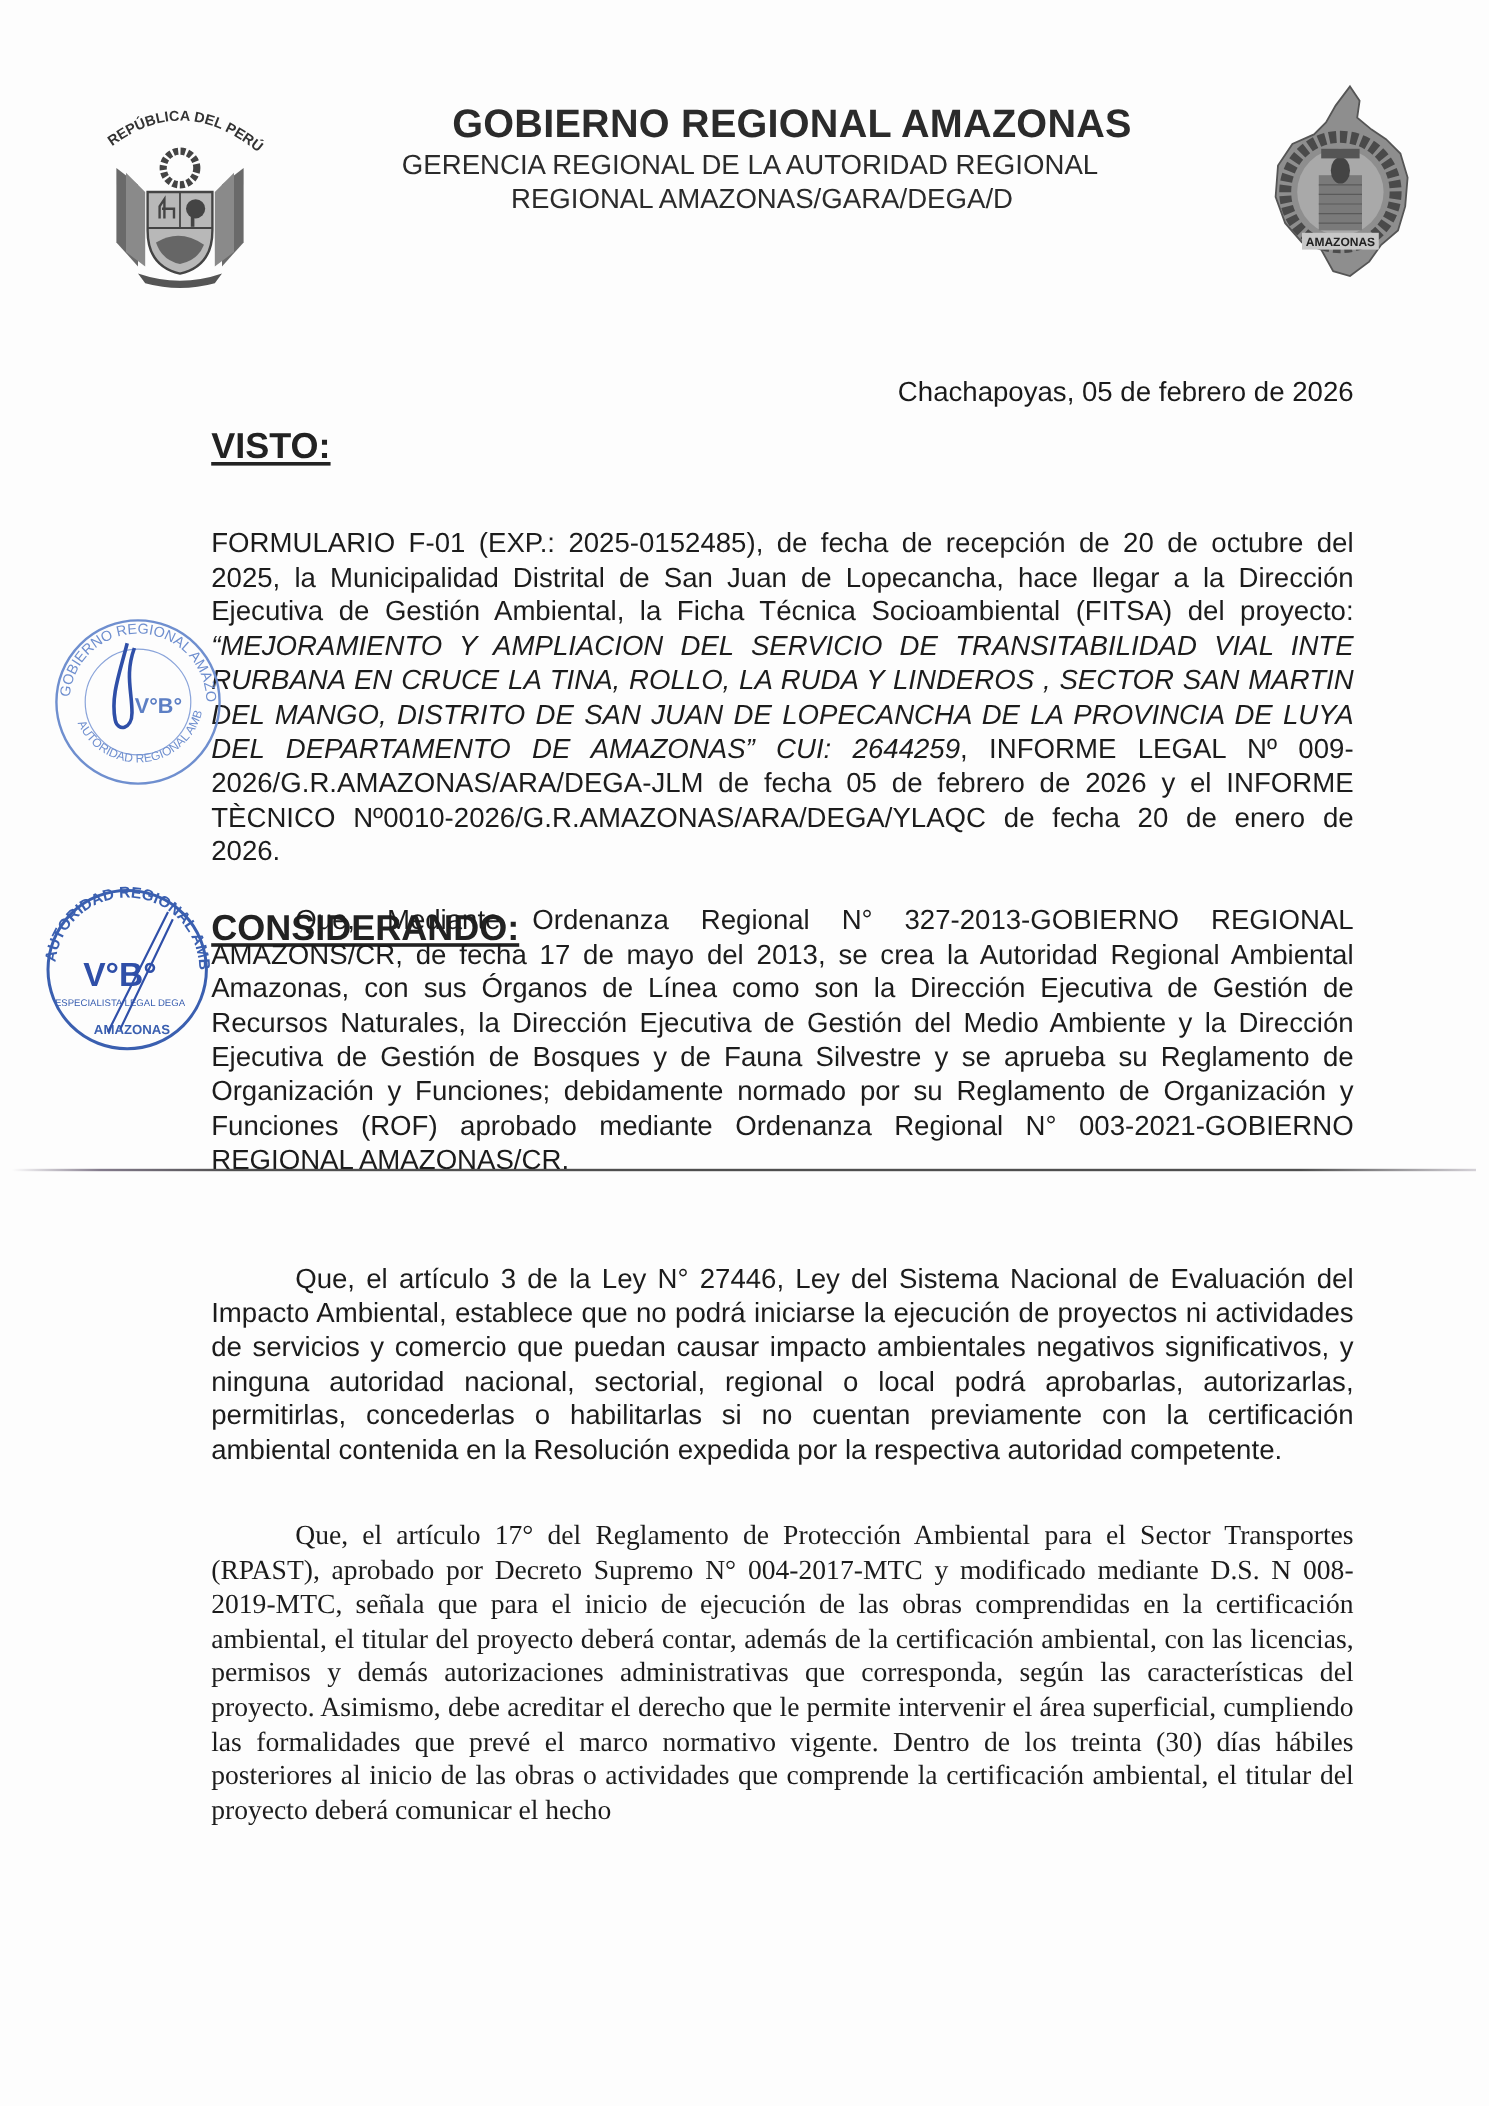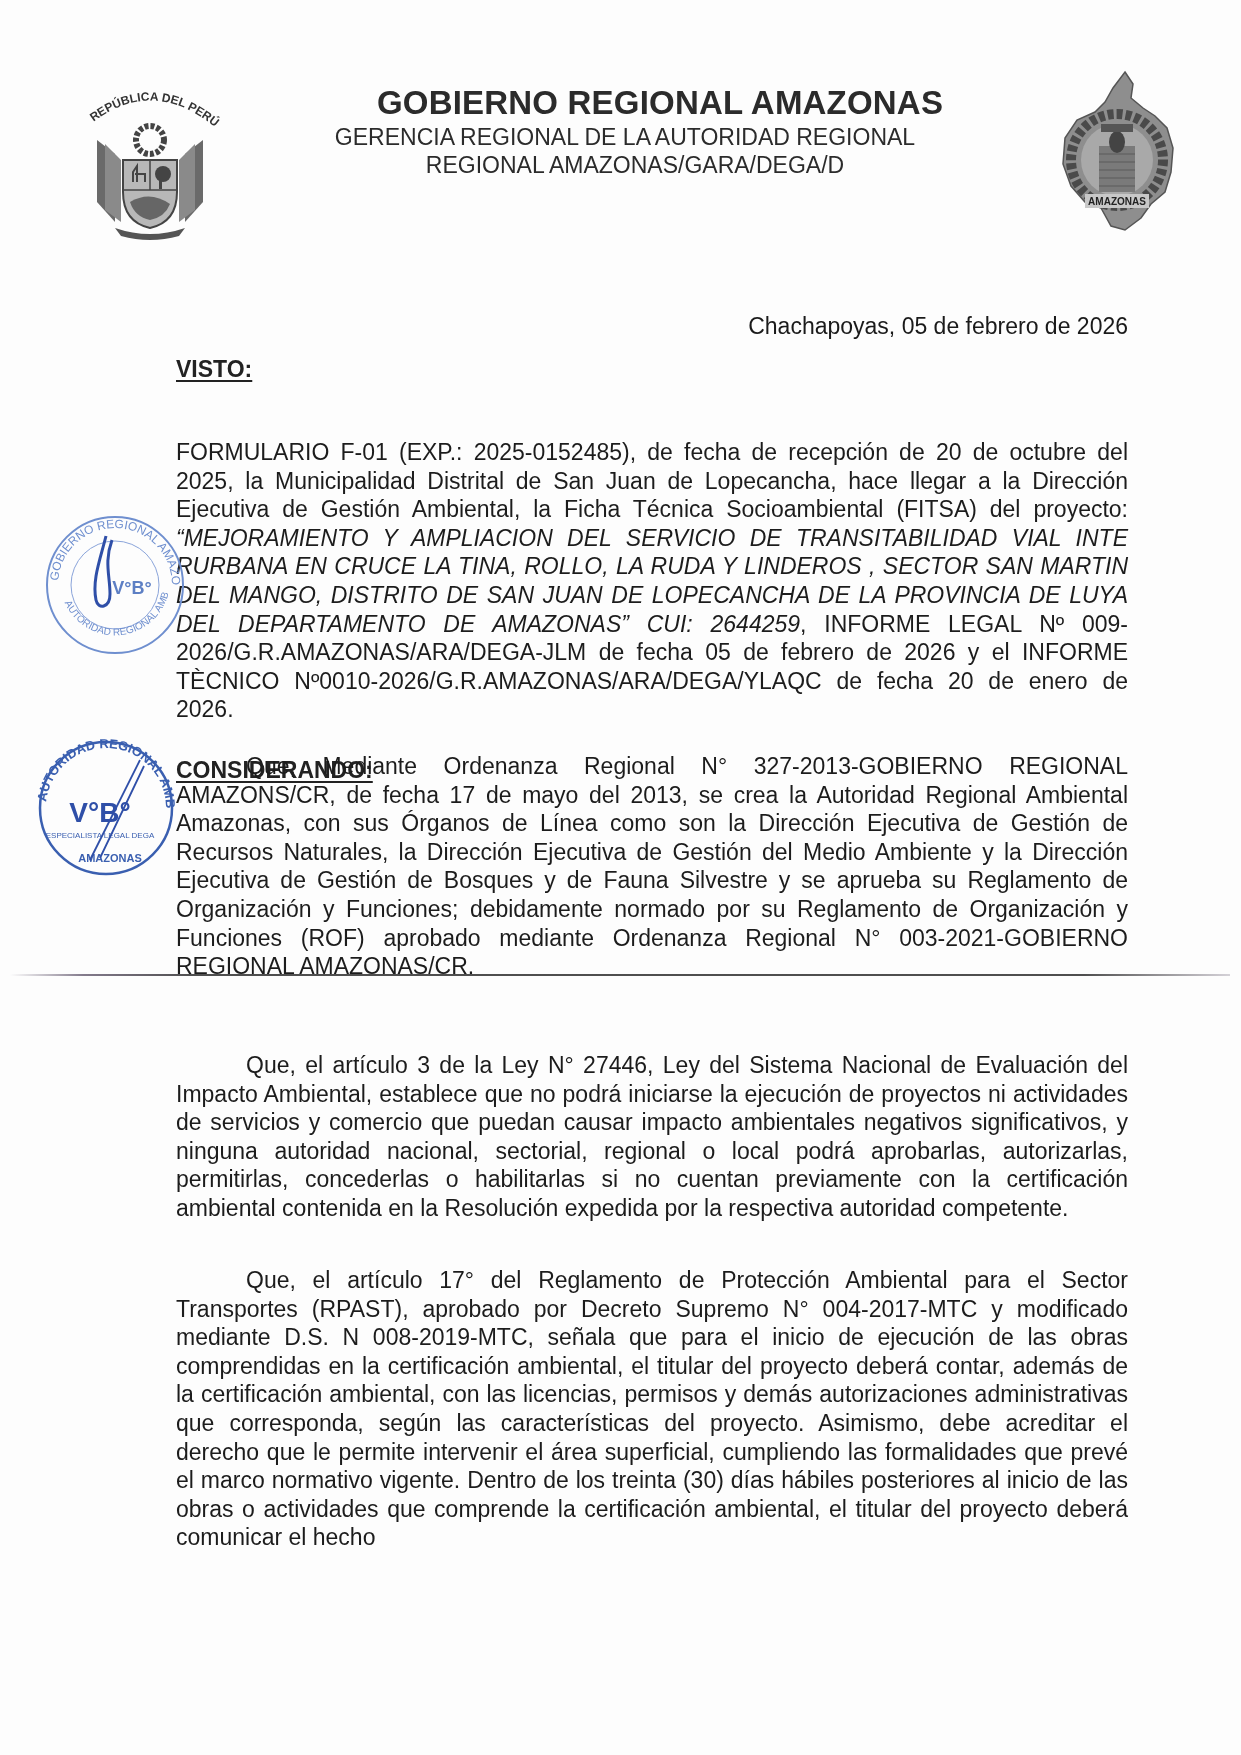--- a/index.html
+++ b/index.html
@@ -12,21 +12,21 @@
     
     .emblem-left { position: absolute; left: 75px; top: 82px; width: 150px; height: 160px; }
     .emblem-right { position: absolute; left: 1055px; top: 68px; width: 125px; height: 170px; }
     .header { position: absolute; left: 255px; top: 83px; width: 740px; text-align: center; }
     .header .h1 { font-weight: bold; font-size: 33px; letter-spacing: 0.2px; color: #2b2b2b; line-height: 40px; margin-left: 70px; }
     .header .h2 { font-weight: normal; font-size: 23px; color: #2b2b2b; line-height: 28px; }
 
     .date { position: absolute; right: 113px; top: 313px; font-size: 23px; }
 
     .section-title {
-      position: absolute; font-weight: bold; font-size: 23px; text-decoration: underline;
+      position: absolute; font-weight: bold; font-size: 30px; text-decoration: underline;
       text-underline-offset: 3px; color: #222;
     }
 
     .para {
       position: absolute; left: 176px; width: 952px; font-size: 23px; line-height: 28.6px;
       text-align: justify; color: #1c1c1c;
     }
     .para .indent { display: inline-block; width: 70px; }
     .italic { font-style: italic; }
 
@@ -135,17 +135,17 @@
   <div class="para" style="top:752px;">
     <span class="indent"></span><span>Que, Mediante Ordenanza Regional N° 327-2013-GOBIERNO REGIONAL AMAZONS/CR, de fecha 17 de mayo del 2013, se crea la Autoridad Regional Ambiental Amazonas, con sus Órganos de Línea como son la Dirección  Ejecutiva de Gestión de Recursos Naturales, la Dirección Ejecutiva de  Gestión del Medio Ambiente y la Dirección Ejecutiva de Gestión de Bosques y de Fauna Silvestre y se aprueba su Reglamento de Organización y Funciones; debidamente normado por su Reglamento de Organización y Funciones (ROF) aprobado mediante Ordenanza Regional N° 003-2021-GOBIERNO REGIONAL AMAZONAS/CR.</span>
   </div>
 
   <div class="strike-line"></div>
 
   <div class="para" style="top:1051px;">
     <span class="indent"></span><span>Que, el artículo 3 de la Ley N° 27446, Ley del Sistema Nacional de Evaluación del Impacto Ambiental, establece que no podrá iniciarse la ejecución de proyectos ni actividades de servicios y comercio que puedan causar impacto ambientales negativos significativos, y ninguna autoridad nacional, sectorial, regional o local podrá aprobarlas, autorizarlas, permitirlas, concederlas o habilitarlas si no cuentan previamente con la certificación ambiental contenida en la Resolución expedida por la respectiva autoridad competente.</span>
   </div>
 
-  <div class="para" style="top:1266px;">
+  <div class="para" style="top:1266px;font-family:Liberation Serif, serif;">
     <span class="indent"></span><span>Que, el artículo 17° del Reglamento de Protección Ambiental para el Sector Transportes (RPAST), aprobado por Decreto Supremo N° 004-2017-MTC y modificado mediante D.S. N 008-2019-MTC, señala que para el inicio de ejecución de las obras comprendidas en la certificación ambiental, el titular del proyecto deberá contar, además de la certificación ambiental, con las licencias, permisos y demás autorizaciones administrativas que corresponda, según las características del proyecto.  Asimismo, debe acreditar el derecho que le permite intervenir el área superficial, cumpliendo las formalidades que prevé el marco normativo vigente. Dentro de los treinta (30) días hábiles posteriores al inicio de las obras o actividades que comprende la certificación ambiental, el titular del proyecto deberá comunicar el hecho</span>
   </div>
 
 </div>
 
 </body></html>

